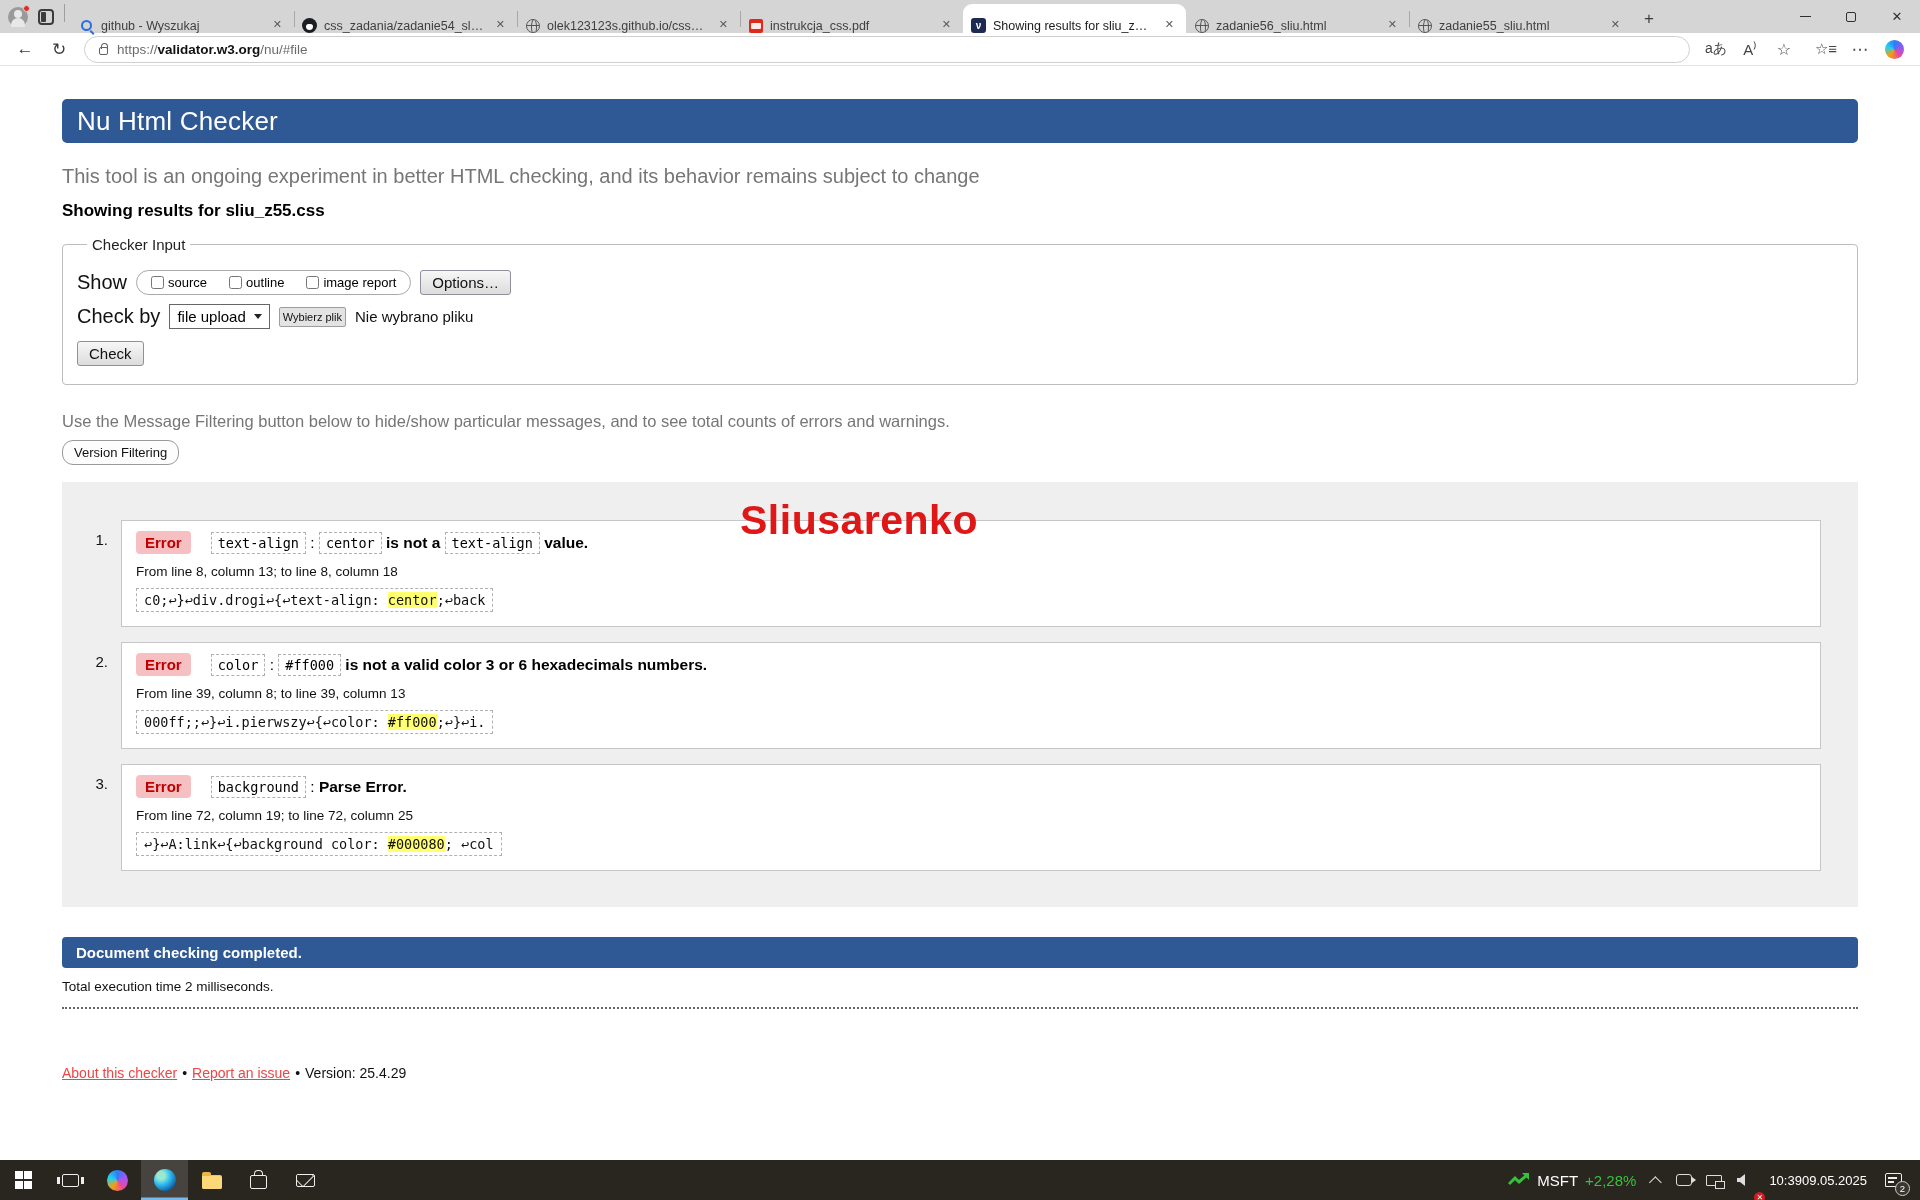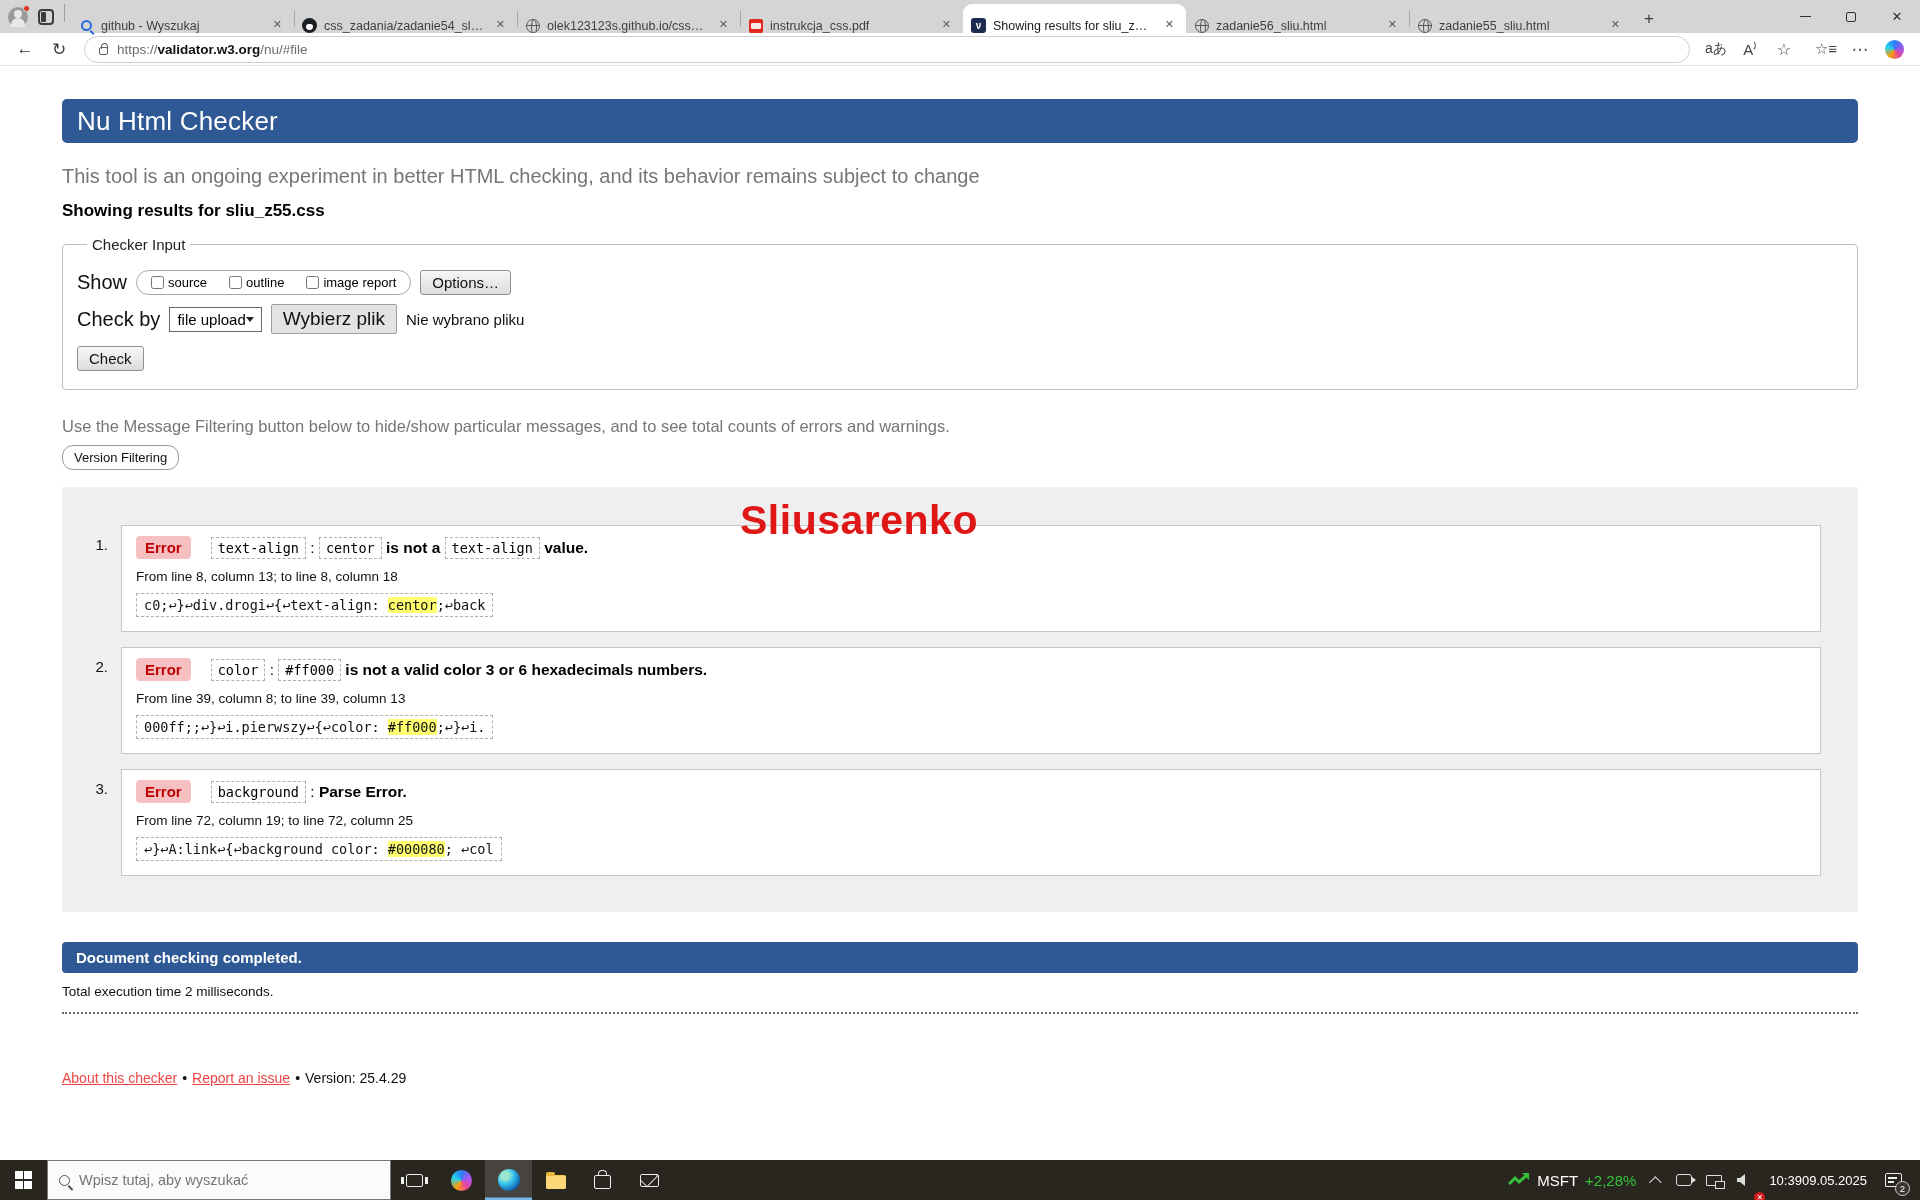--- a/index.html
+++ b/index.html
@@ -47,23 +47,23 @@
   .results-heading { margin-top:13px; color:#000; font-size:17px; font-weight:700; }
 
   fieldset.checker { margin-top:15px; border:1px solid #bdbdbd; border-radius:4px; padding:8px 14px 18px 14px; }
   fieldset.checker legend { font-size:15px; color:#222; padding:0 5px; margin-left:10px; }
   .row { display:flex; align-items:center; gap:9px; margin-top:9px; }
   .big-label { font-size:20px; color:#111; }
   .check-pill { display:flex; align-items:center; gap:22px; border:1px solid #a9a9a9; border-radius:14px; padding:4px 14px; }
   .cb-item { display:flex; align-items:center; gap:4px; font-size:13px; color:#000; }
   .cb-item input { width:13px; height:13px; }
   .btn { font-size:15px; color:#111; background:linear-gradient(#f7f7f7,#dcdcdc); border:1px solid #8f8f9d; border-radius:3px; padding:3px 11px; }
-  .select-fake { display:flex; align-items:center; gap:0; border:1px solid #666; background:#fff; padding:3px 7px; font-size:15px; color:#000; }
+  .select-fake { display:flex; align-items:center; gap:8px; border:1px solid #666; background:#fff; padding:3px 7px; font-size:15px; color:#000; }
   .select-caret { width:0; height:0; border-left:4.5px solid transparent; border-right:4.5px solid transparent; border-top:5.5px solid #222; }
-  .file-btn { font-size:19px; background:#e3e3e3; border:1px solid #9d9d9d; border-radius:2px; padding:3px 11px; color:#111; }
+  .file-btn { font-size:11px; background:#e3e3e3; border:1px solid #9d9d9d; border-radius:2px; padding:3px 3px; color:#111; }
   .file-status { font-size:15px; color:#111; }
   .upload-note { margin-top:11px; color:#767676; font-size:16.5px; }
   .check-btn { margin-top:12px; }
 
   .filter-note { margin-top:27px; color:#767676; font-size:16.5px; }
   .filter-btn { margin-top:9px; display:inline-block; background:#fdfdfd; border:1px solid #9a9a9a; border-radius:11px; padding:4px 11px; font-size:13px; color:#111; }
 
   .results-box { margin-top:17px; background:#efefef; padding:38px 37px 36px 16px; position:relative; }
   .err-row { display:flex; margin-bottom:15px; }
   .err-num { width:30px; text-align:right; margin-right:13px; font-size:15px; color:#111; padding-top:11px; }
@@ -333,24 +333,20 @@
 
 <div class="taskbar">
   <div class="tb-start">
     <div class="win-logo">
         <div></div>
         <div></div>
         <div></div>
         <div></div>
       </div>
   </div>
-  <div class="tb-search">
-    <span class="search-glyph"></span>
-    <input type="text" placeholder="Wpisz tutaj, aby wyszukać" style="">
-  </div>
   <div class="tb-app">
       <span class="taskview-ic"></span>
     </div>
   <div class="tb-app">
       <span class="copilot-tb"></span>
     </div>
   <div class="tb-app active">
       <span class="edge-tb"></span>
     </div>
   <div class="tb-app">

